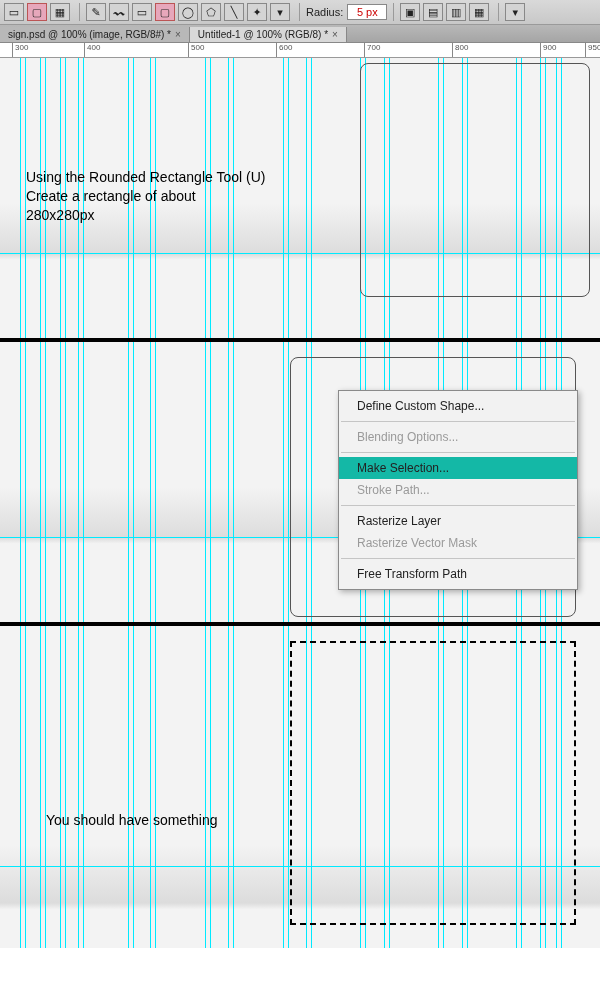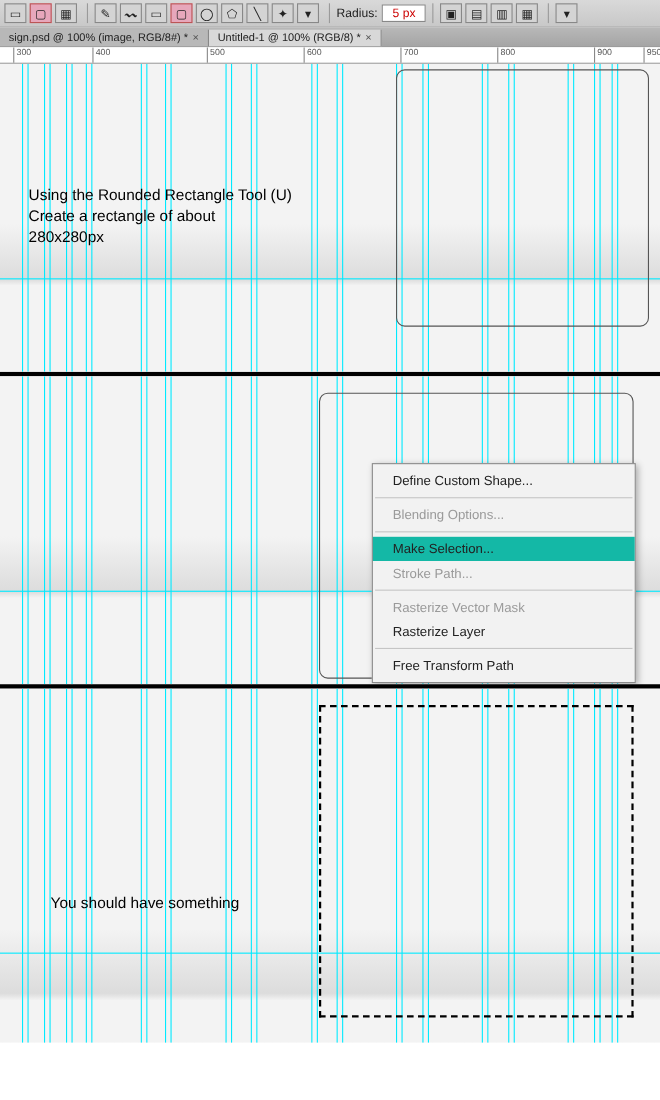--- a/index.html
+++ b/index.html
@@ -117,21 +117,20 @@
   
   .ctx-menu {
     position:absolute;
     width:240px;
     background:#f2f2f2;
     border:1px solid #8a8a8a;
     box-shadow:2px 2px 6px rgba(0,0,0,.3);
     padding:4px 0;
     font-size:12px;
     color:#222;
-    margin-top:31px;
   }
   .ctx-item {
     padding:4px 18px;
   }
   .ctx-item.disabled { color:#9a9a9a; }
   .ctx-item.hover { background:#14b8a6; }
   .ctx-sep { height:1px; background:#c5c5c5; margin:4px 2px; }
 </style>
 </head>
 <body>
@@ -276,22 +275,22 @@
     </div>
     <div class="rrect" style="left:290px; top:15px; width:286px; height:260px"></div>
     <div class="ctx-menu" style="left:338px; top:48px">
       <div class="ctx-item">Define Custom Shape...</div>
       <div class="ctx-sep"></div>
       <div class="ctx-item disabled">Blending Options...</div>
       <div class="ctx-sep"></div>
       <div class="ctx-item hover">Make Selection...</div>
       <div class="ctx-item disabled">Stroke Path...</div>
       <div class="ctx-sep"></div>
+      <div class="ctx-item">Rasterize Layer</div>
       <div class="ctx-item disabled">Rasterize Vector Mask</div>
-      <div class="ctx-item">Rasterize Layer</div>
       <div class="ctx-sep"></div>
       <div class="ctx-item">Free Transform Path</div>
     </div>
   </div>
 
   <div class="divider"></div>
 
   <div class="panel3">
     <div class="canvas-bg2"></div>
     <div class="guides">

